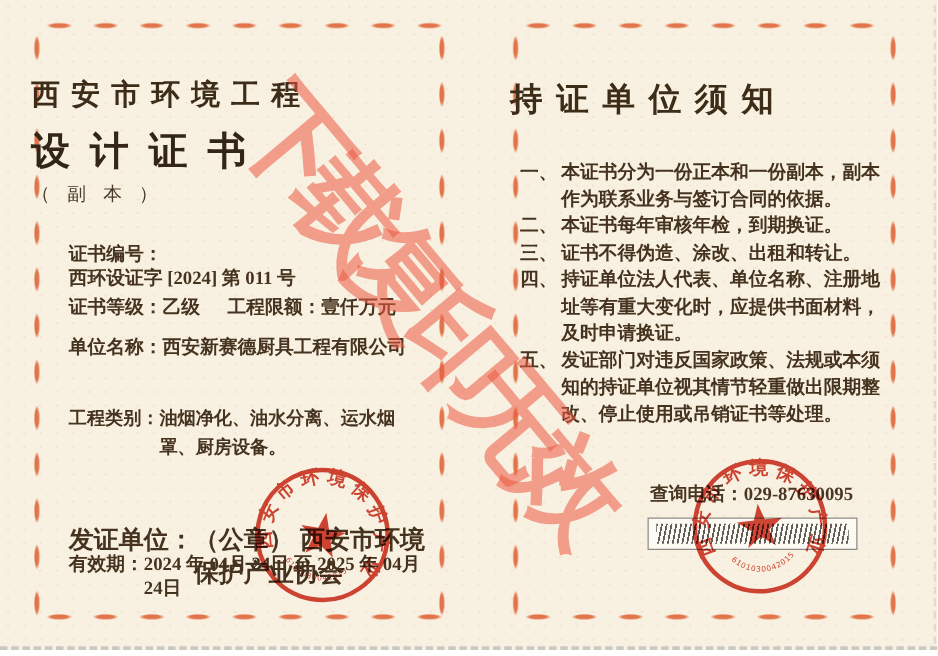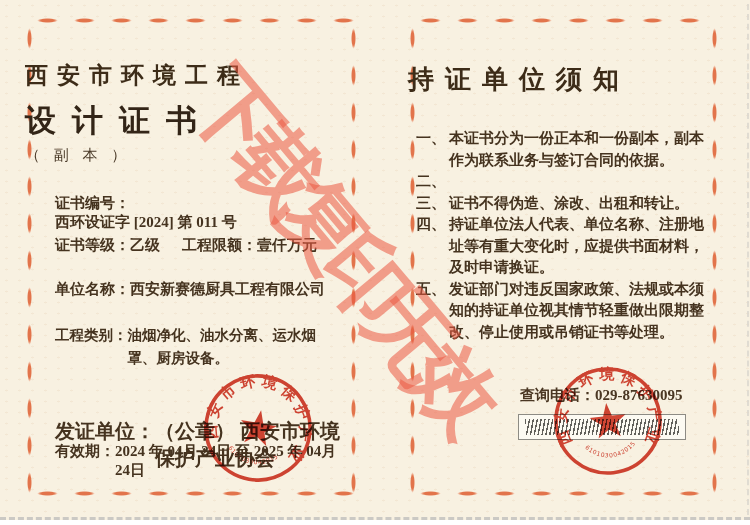--- a/index.html
+++ b/index.html
@@ -30,21 +30,21 @@
   .t-center{position:absolute;left:0;right:0;text-align:left;}
   .lp-title1{top:44px;font-size:23px;font-weight:700;letter-spacing:9px;color:#3d2c18;}
   .lp-title2{top:84px;font-size:31px;font-weight:700;letter-spacing:16px;color:#332517;}
   .lp-copy{top:130px;font-size:15px;letter-spacing:5px;color:#4a3a28;}
 
   .field{position:absolute;left:30px;right:14px;font-size:15px;font-weight:600;color:#45331f;display:flex;}
   .field .lab{white-space:nowrap;}
   .f-certno{top:178px;flex-direction:column;}
   .f-grade{top:220px;}
   .f-grade .gap{width:22px;}
-  .f-company{top:264px;align-items:flex-end;}
+  .f-company{top:252px;align-items:flex-end;}
   .f-category{top:308px;font-size:14.5px;line-height:23px;}
   .f-category .val{width:226px;}
   .f-issuer{top:402px;font-size:20px;}
   .f-validity{top:426px;font-size:15px;}
 
   .rp-title{top:46px;font-size:26px;font-weight:700;letter-spacing:11px;color:#3d2c18;}
   .notices{position:absolute;left:8px;top:112px;width:296px;}
   .notice{display:flex;font-size:15px;line-height:21.5px;font-weight:600;color:#45331f;}
   .notice .num{width:33px;flex:none;}
   .notice .txt{width:260px;}
@@ -129,20 +129,21 @@
   <div class="page page-right">
     <div class="t-center rp-title">持证单位须知</div>
 
     <div class="notices">
       <div class="notice">
         <span class="num">一、</span>
         <span class="txt">本证书分为一份正本和一份副本，副本作为联系业务与签订合同的依据。</span>
       </div>
       <div class="notice">
         <span class="num">二、</span>
+        <span class="txt">本证书每年审核年检，到期换证。</span>
       </div>
       <div class="notice">
         <span class="num">三、</span>
         <span class="txt">证书不得伪造、涂改、出租和转让。</span>
       </div>
       <div class="notice">
         <span class="num">四、</span>
         <span class="txt">持证单位法人代表、单位名称、注册地址等有重大变化时，应提供书面材料，及时申请换证。</span>
       </div>
       <div class="notice">

